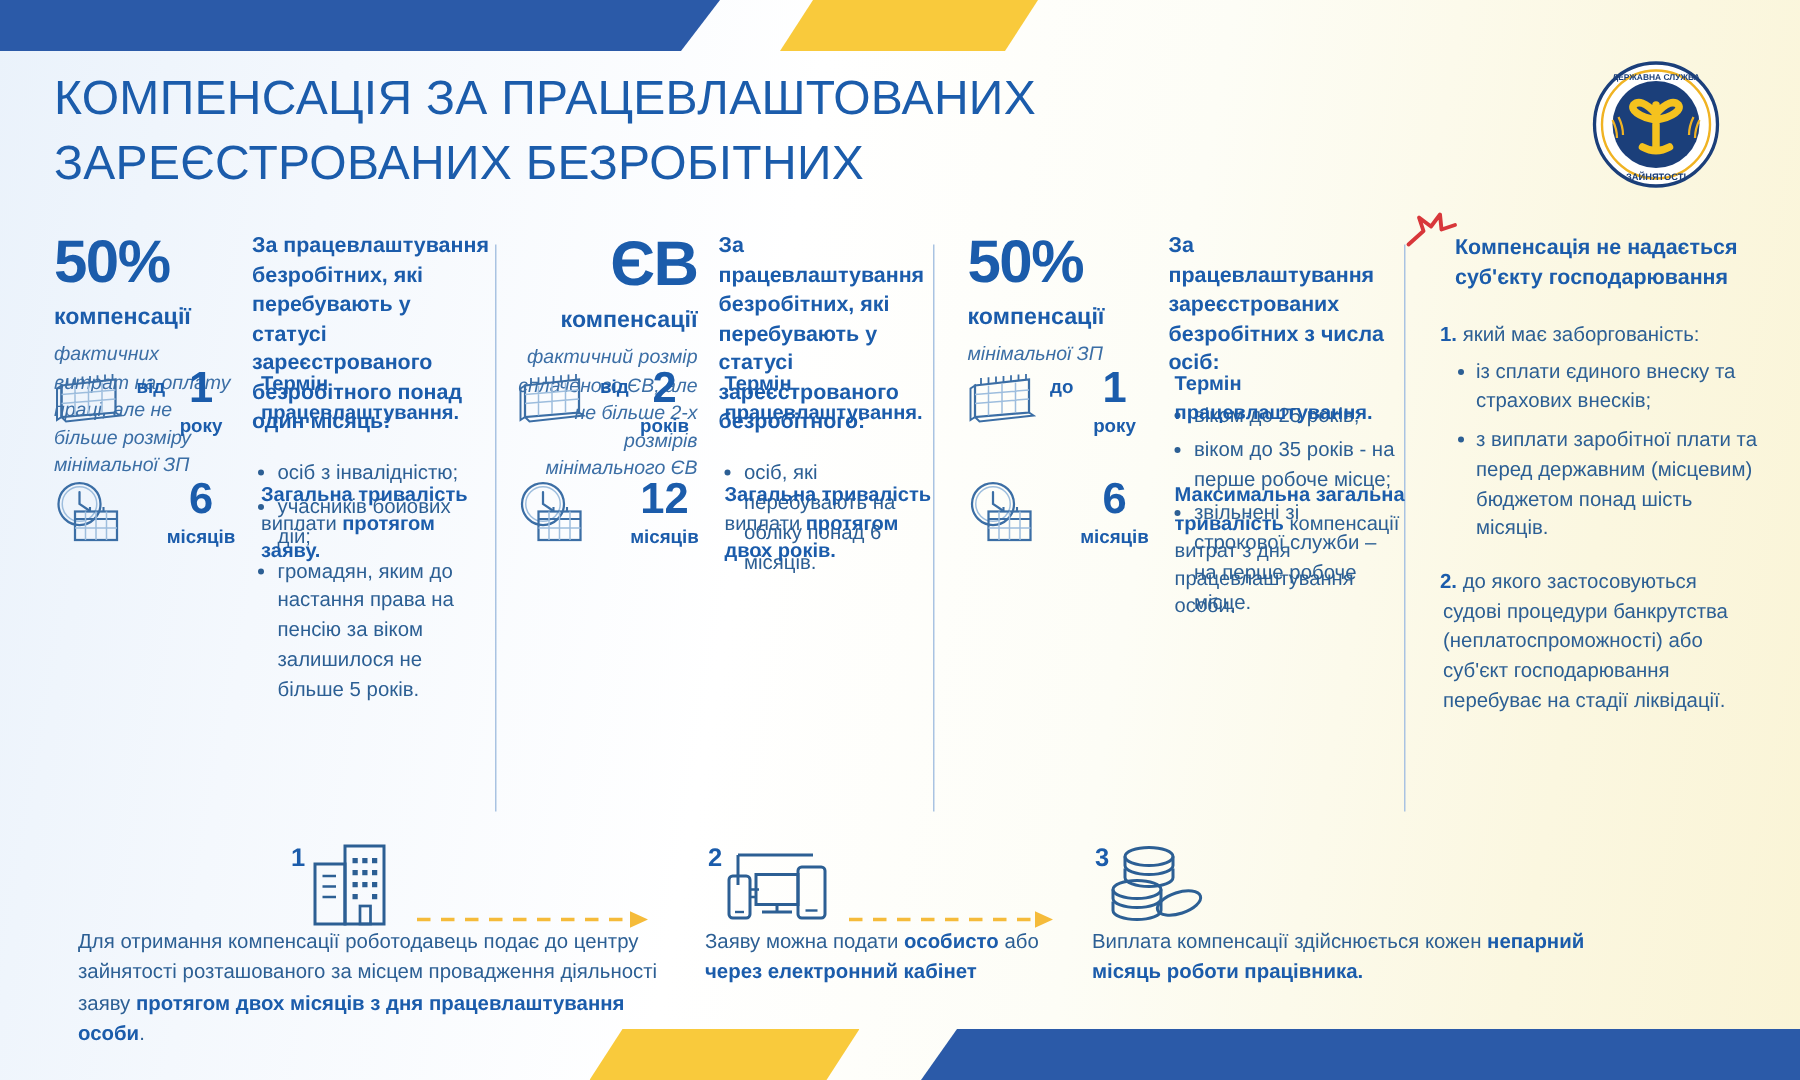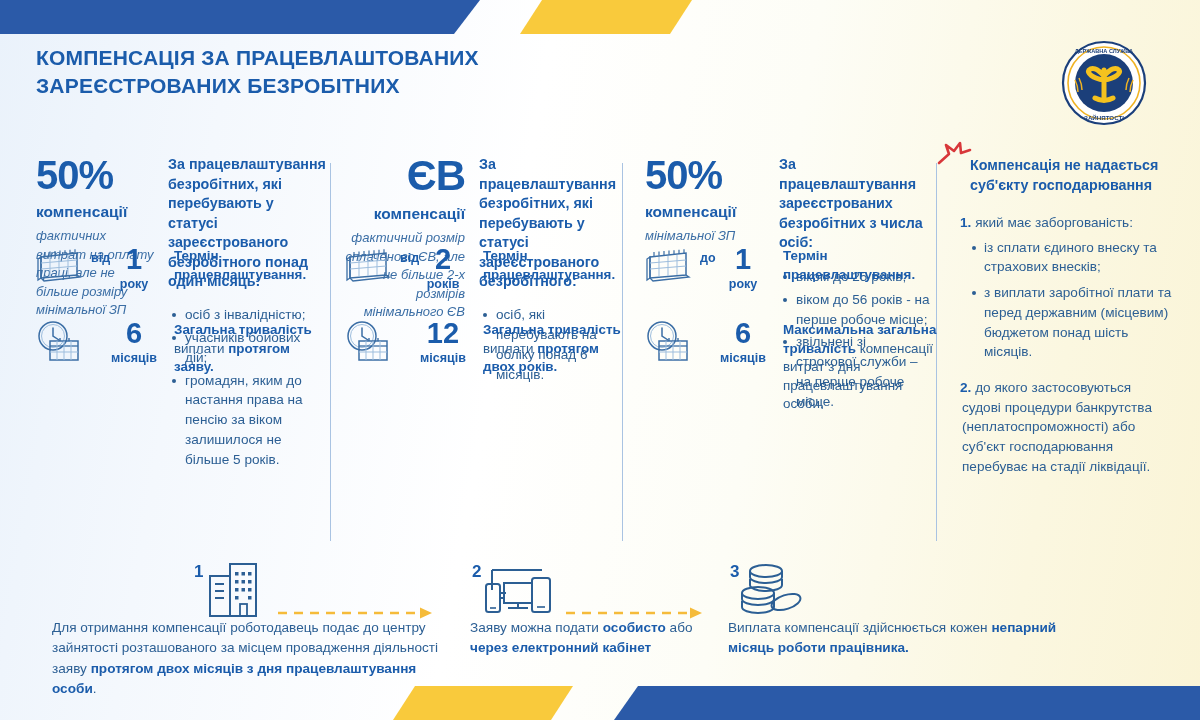--- a/index.html
+++ b/index.html
@@ -23,21 +23,21 @@
   .band-top-yellow{left:520px;top:0;width:172px;
     clip-path:polygon(22px 0,100% 0,calc(100% - 22px) 100%,0 100%);}
   .band-bot-yellow{left:393px;top:686px;width:180px;height:34px;
     clip-path:polygon(22px 0,100% 0,calc(100% - 22px) 100%,0 100%);}
   .band-bot-blue{left:614px;top:686px;width:620px;height:34px;
     clip-path:polygon(24px 0,100% 0,100% 100%,0 100%);}
 
   
   .title{
     position:absolute;left:36px;top:44px;width:720px;
-    color:#1b5cab;font-weight:bold;font-size:21px;line-height:1.34;
+    color:#1b5cab;font-weight:normal;font-size:32px;line-height:1.34;
     letter-spacing:.2px;text-transform:uppercase;
   }
   .title .l2{display:block;}
 
   .logo{position:absolute;left:1061px;top:40px;width:86px;height:86px;}
 
   
   .cols{position:absolute;left:0;top:155px;width:1168px;height:392px;}
   .divider{position:absolute;top:8px;width:1px;height:378px;background:#a9c3e2;}
   .d1{left:330px;}
@@ -209,21 +209,21 @@
       <div class="colhead">
         <div class="amtbox">
           <div class="amount">50%</div>
           <div class="amount-sub">компенсації</div>
           <div class="amount-note">мінімальної ЗП</div>
         </div>
         <div class="desc">
           <div class="desc-title">За працевлаштування зареєстрованих безробітних з числа осіб:</div>
           <ul class="bullets" style="margin-top:14px">
             <li>віком до 25 років;</li>
-            <li>віком до 56 років - на перше робоче місце;</li>
+            <li>віком до 35 років - на перше робоче місце;</li>
             <li>звільнені зі строкової служби – на перше робоче місце.</li>
           </ul>
         </div>
       </div>
     </div>
 
     <div class="col c4">
       <div style="position:relative">
         <div class="warn-mark">
           <svg viewBox="0 0 40 30" width="40" height="30">

